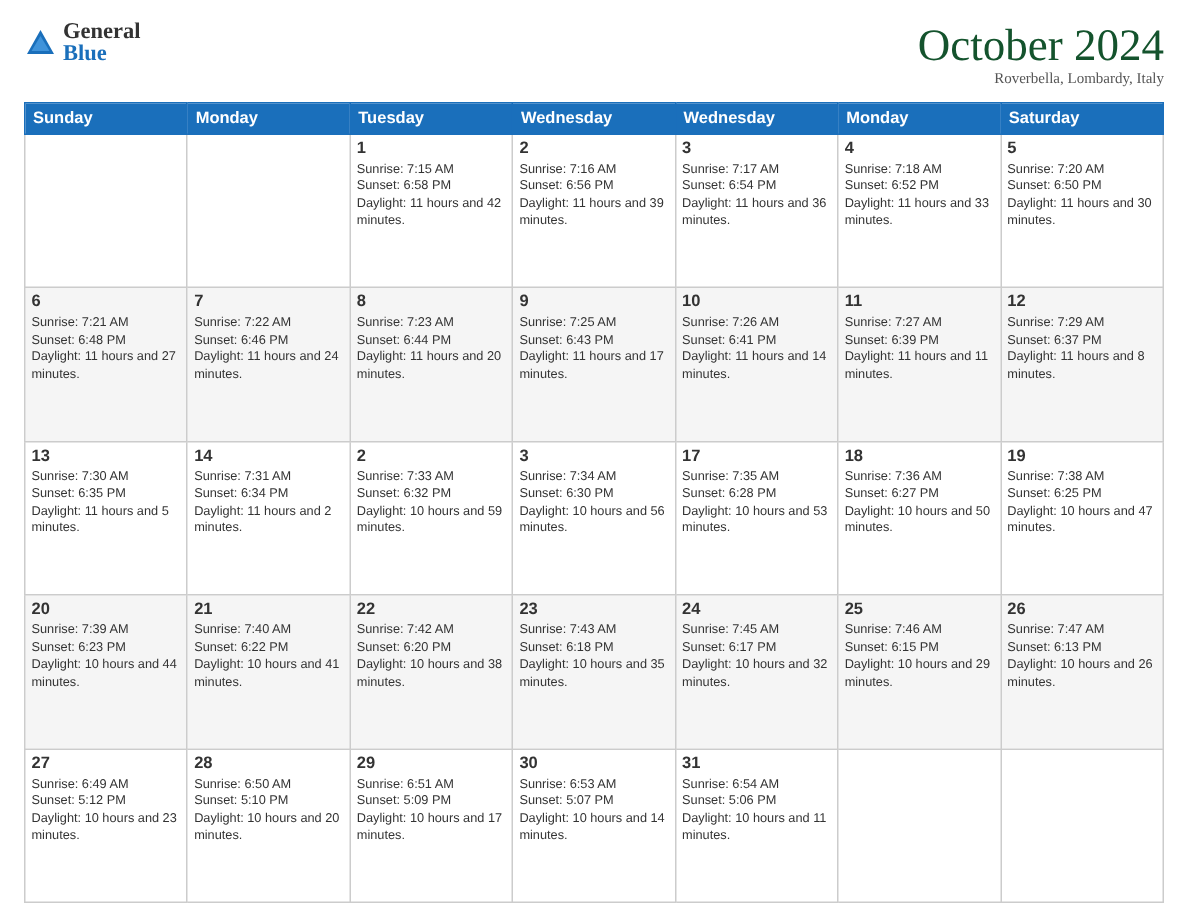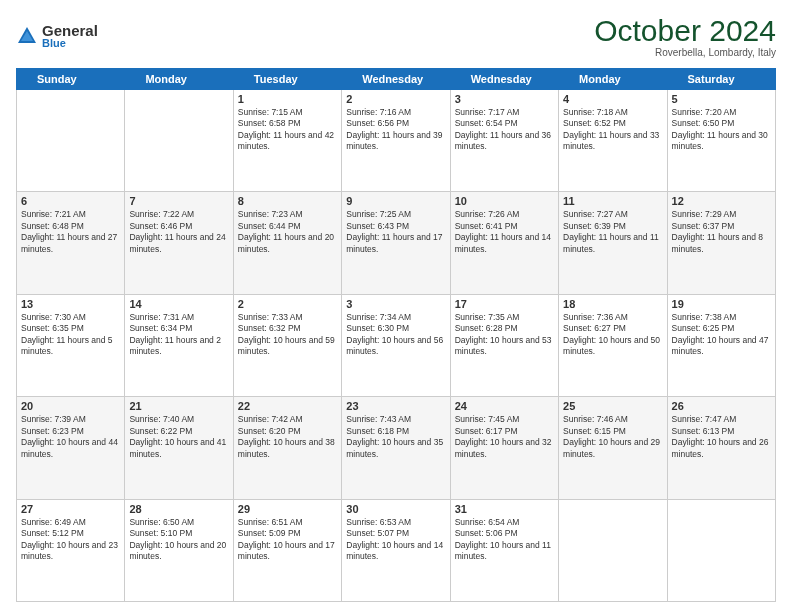--- a/index.html
+++ b/index.html
@@ -13,39 +13,40 @@
     .page {
       width: 792px;
       height: 612px;
       padding: 14px 16px 10px 16px;
       display: flex;
       flex-direction: column;
     }
     .header {
       display: flex;
       justify-content: space-between;
-      align-items: center;
+      align-items: flex-start;
       margin-bottom: 10px;
+      font-family: Liberation Serif, serif;
     }
     .logo {
       display: flex;
       align-items: center;
     }
     .logo-text {
       display: flex;
       flex-direction: column;
       line-height: 1;
     }
     .logo-general {
       font-size: 15px;
       font-weight: bold;
       color: #333;
     }
     .logo-blue {
-      font-size: 11px;
+      font-size: 15px;
       font-weight: bold;
       color: #1a6fbb;
     }
     .logo-icon {
       width: 22px;
       height: 22px;
       margin-right: 4px;
     }
     .title-block {
       text-align: right;
@@ -66,21 +67,21 @@
       border-collapse: collapse;
       width: 100%;
       table-layout: fixed;
     }
     .calendar th {
       background: #1a6fbb;
       color: #fff;
       font-size: 11px;
       font-weight: bold;
       text-align: left;
-      padding: 4px 20px;
+      padding: 4px 5px;
       border: 1px solid #1a6fbb;
     }
     .calendar td {
       border: 1px solid #ccc;
       vertical-align: top;
       padding: 3px 4px;
       font-size: 9px;
       color: #333;
       height: 80px;
     }

